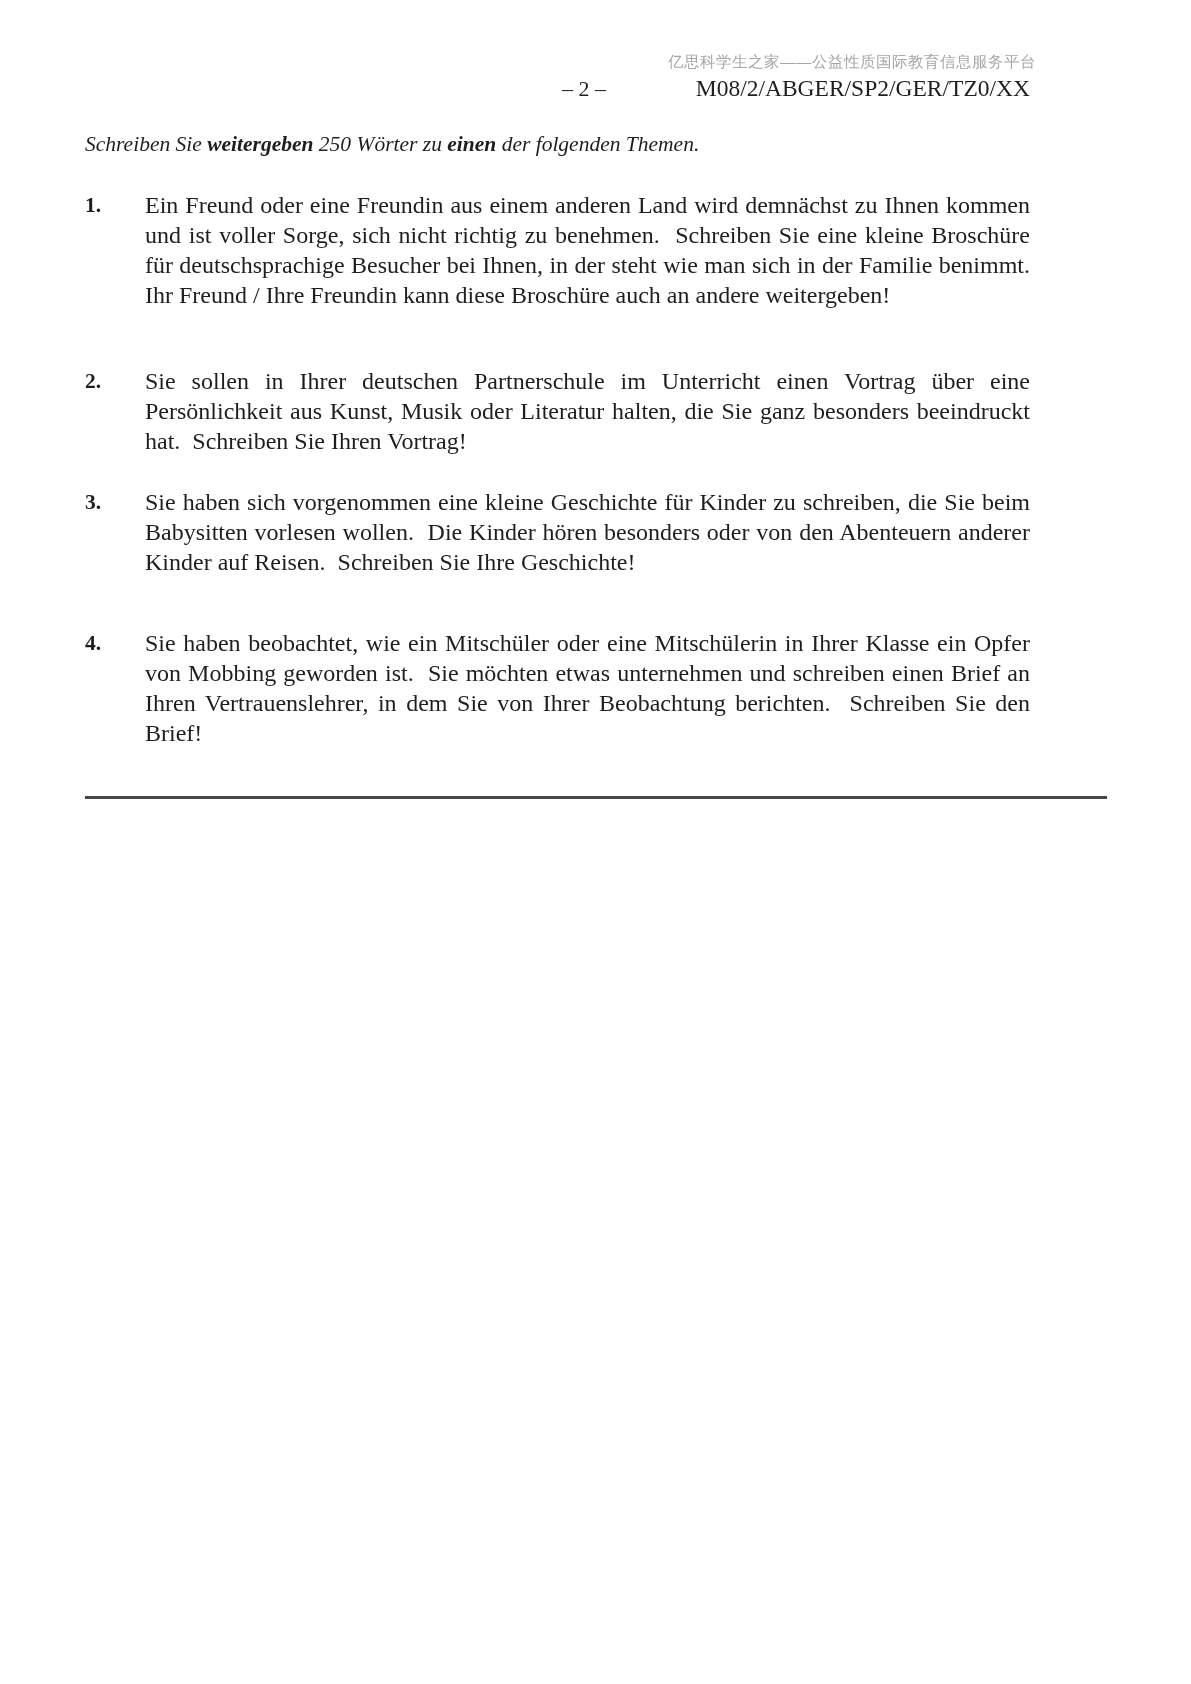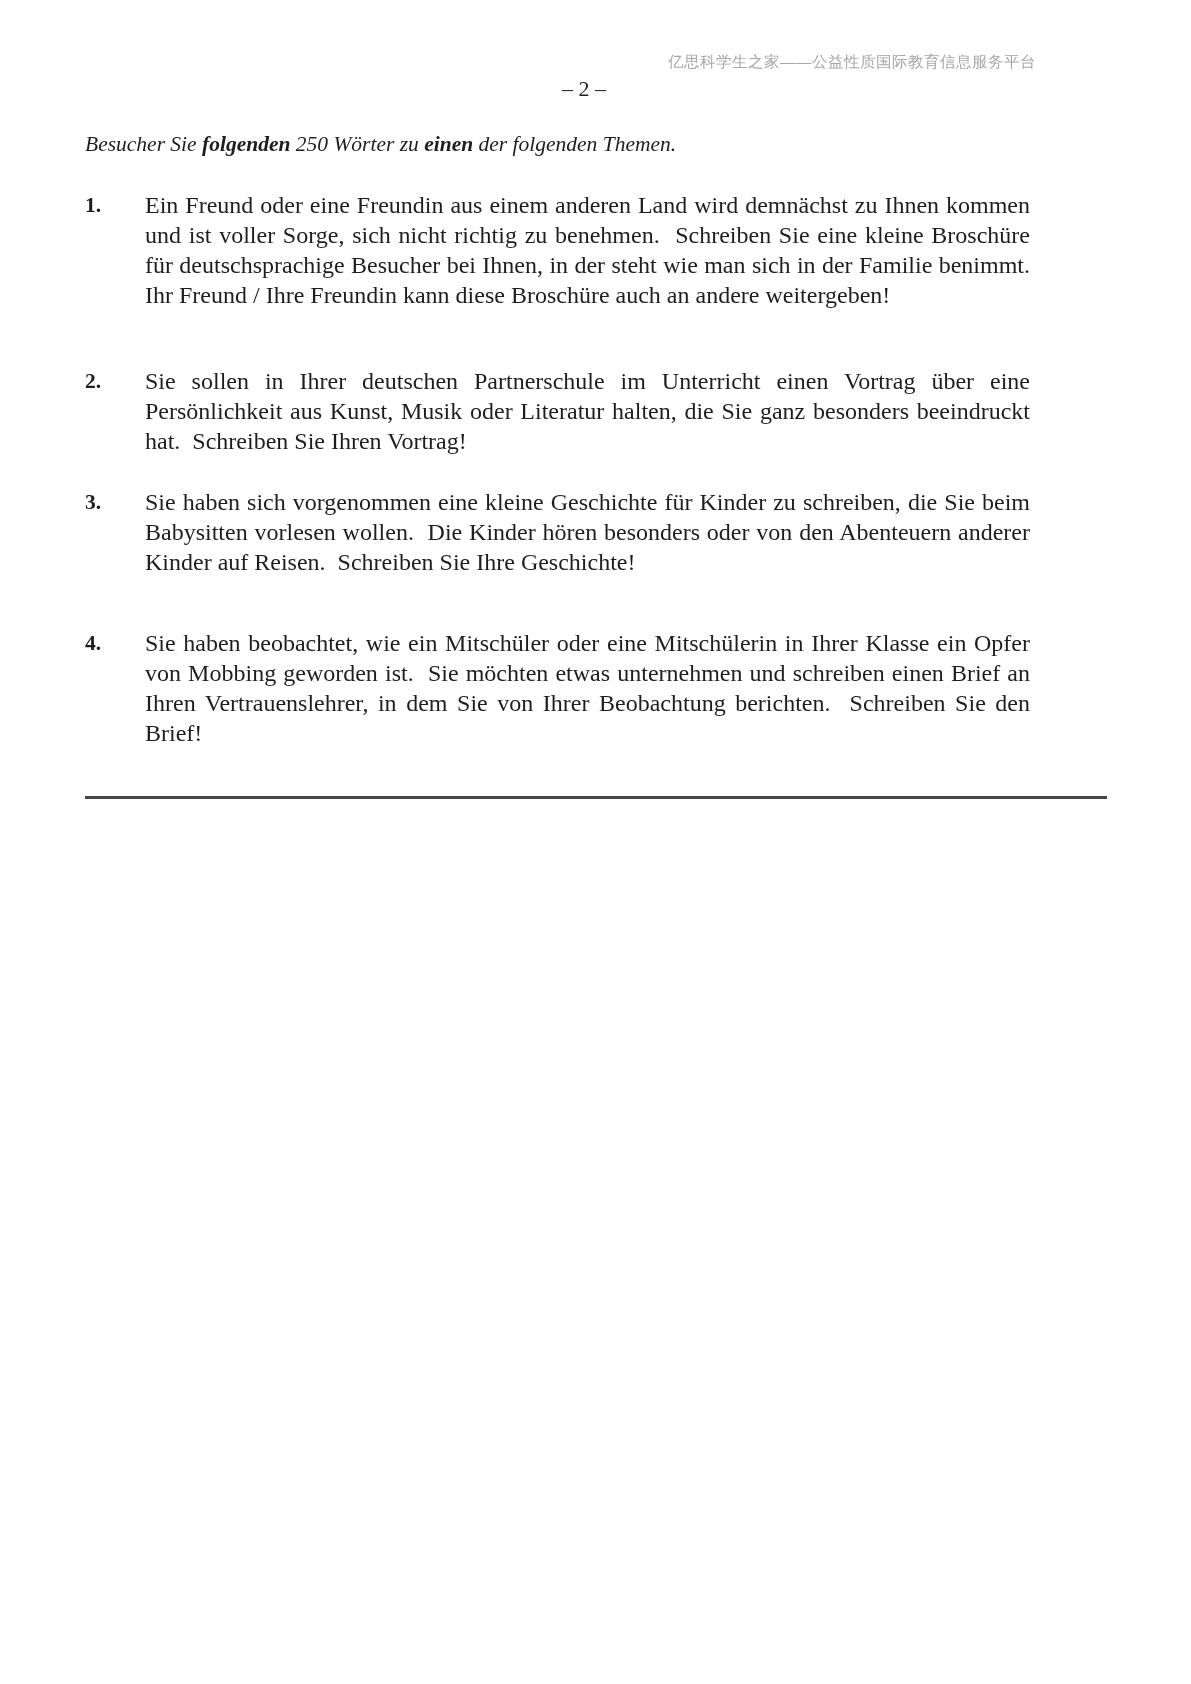--- a/index.html
+++ b/index.html
@@ -106,22 +106,23 @@
 </style>
 </head>
 <body>
 
 <div class="page">
 
   <div class="top-watermark">亿思科学生之家——公益性质国际教育信息服务平台</div>
 
   <div class="page-number">– 2 –</div>
 
+  <div class="exam-code">M08/2/ABGER/SP2/GER/TZ0/XX</div>
 
-  <div class="instruction"><span>Besucher Sie </span><span class="bi">folgenden</span><span> 250 Wörter zu </span><span class="bi">einen</span><span> der folgenden Themen.</span></div>
+  <div class="instruction"><span>Schreiben Sie </span><span class="bi">weitergeben</span><span> 250 Wörter zu </span><span class="bi">einen</span><span> der folgenden Themen.</span></div>
 
   <div class="task task-1">
     <span class="task-num">1.</span>
     <div class="task-text">Ein Freund oder eine Freundin aus einem anderen Land wird demnächst zu Ihnen kommen und ist voller Sorge, sich nicht richtig zu benehmen.  Schreiben Sie eine kleine Broschüre für deutschsprachige Besucher bei Ihnen, in der steht wie man sich in der Familie benimmt.  Ihr Freund / Ihre Freundin kann diese Broschüre auch an andere weitergeben!</div>
   </div>
 
   <div class="task task-2">
     <span class="task-num">2.</span>
     <div class="task-text">Sie sollen in Ihrer deutschen Partnerschule im Unterricht einen Vortrag über eine Persönlichkeit aus Kunst, Musik oder Literatur halten, die Sie ganz besonders beeindruckt hat.  Schreiben Sie Ihren Vortrag!</div>
   </div>

